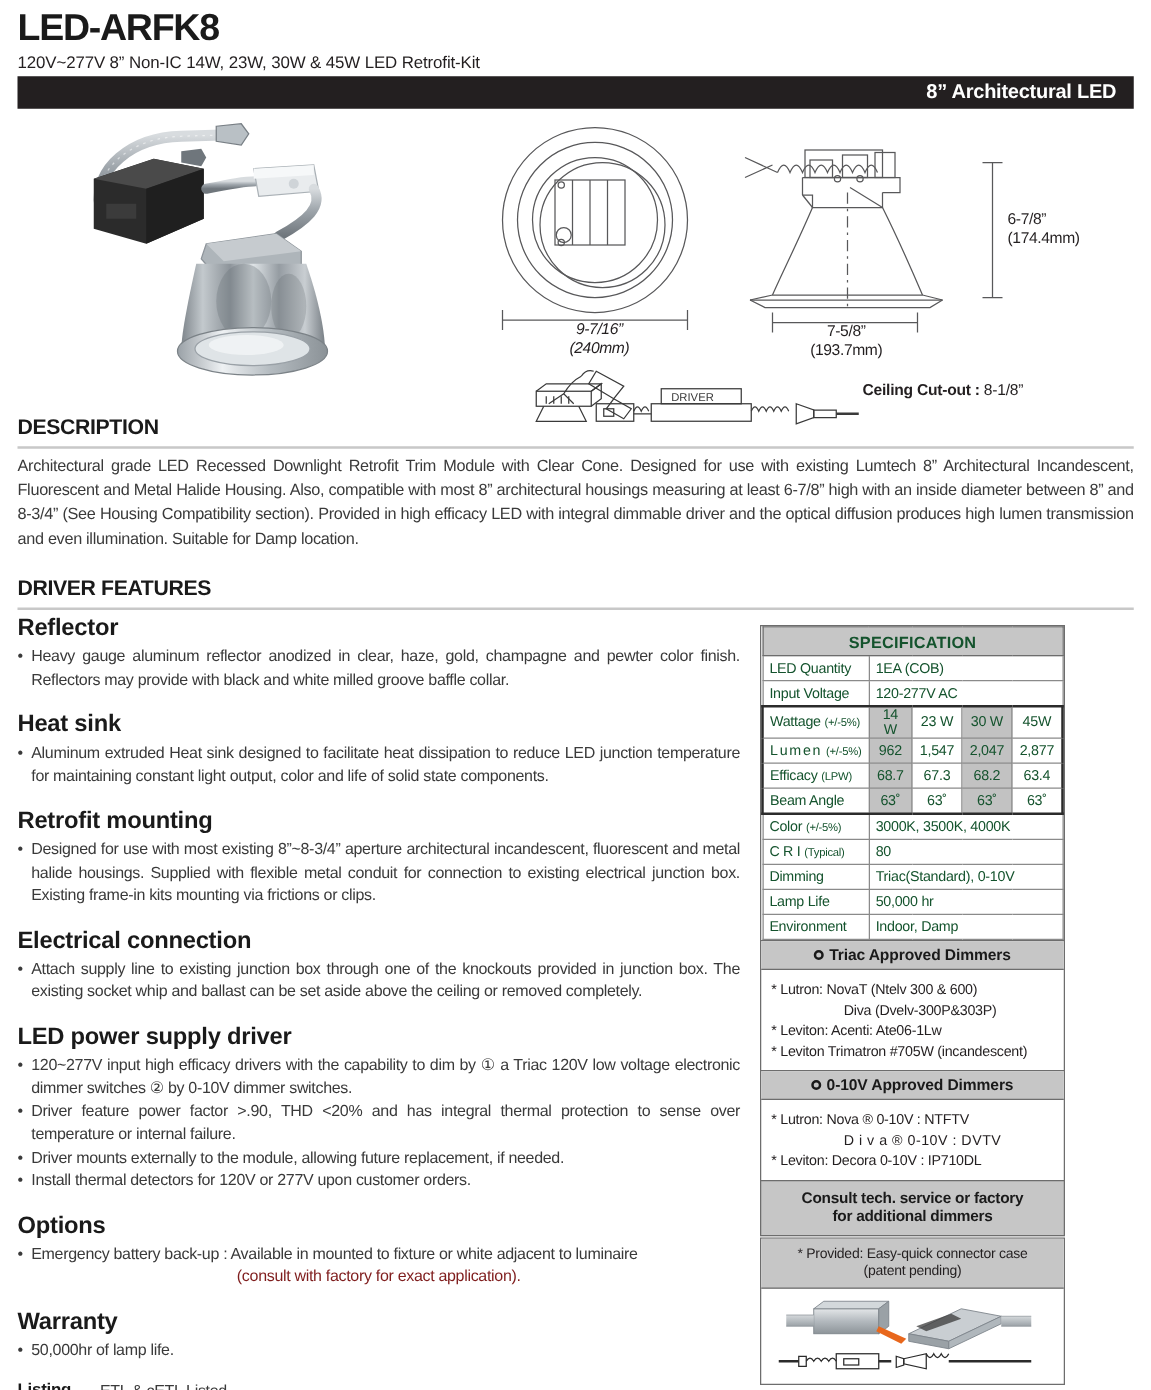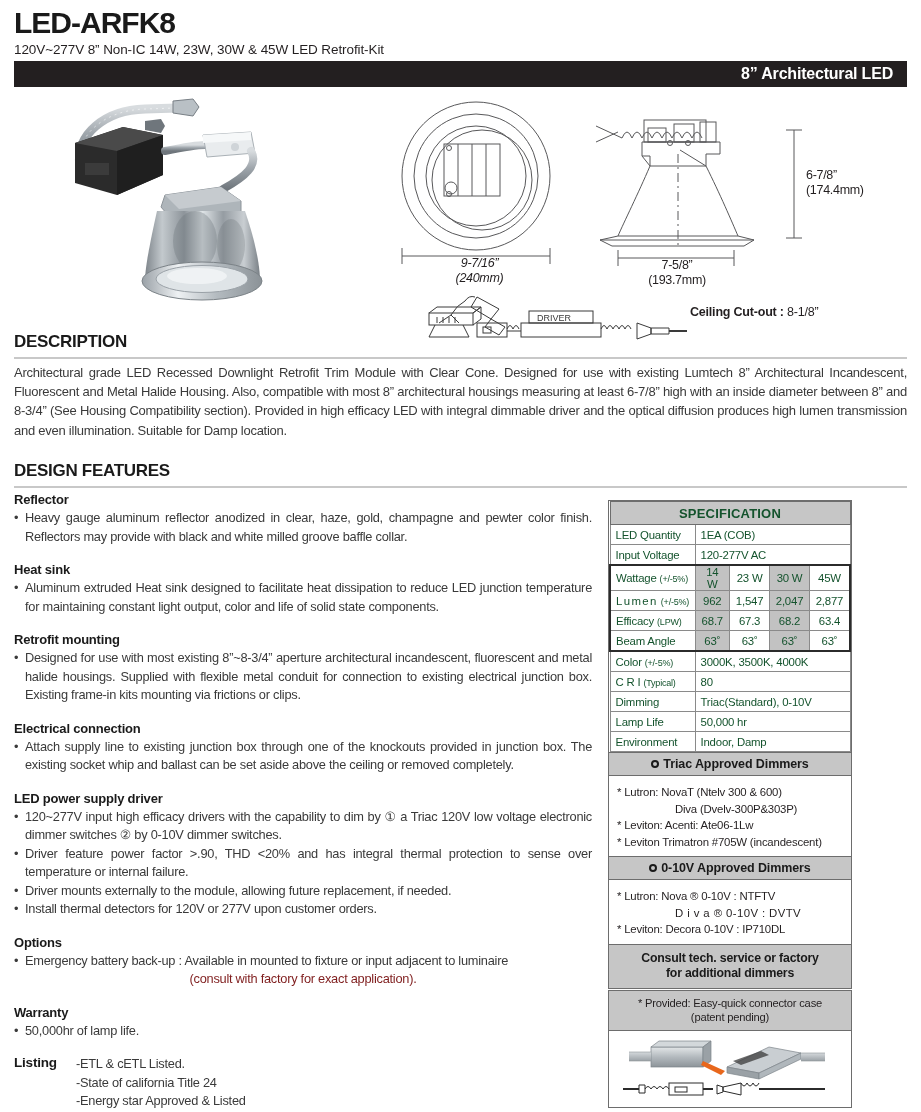--- a/index.html
+++ b/index.html
@@ -33,21 +33,21 @@
   
   .sechead{position:absolute;font-size:17px;font-weight:bold;letter-spacing:-0.3px;color:#1a1a1a;}
   .secrule{position:absolute;height:2px;background:#c8c8c8;}
 
   
   .desc{position:absolute;left:14px;top:363px;width:893px;
     font-size:13px;line-height:19.2px;color:#3a3a3a;text-align:justify;letter-spacing:-0.25px;}
 
   
   .feat{position:absolute;left:14px;top:492px;width:578px;}
-  .f-h{font-size:13px;font-weight:bold;color:#1a1a1a;margin:0 0 2px 0;letter-spacing:-0.2px;}
+  .f-h{font-size:19px;font-weight:bold;color:#1a1a1a;margin:0 0 2px 0;letter-spacing:-0.2px;}
   .f-h.sp{margin-top:16px;}
   .f-li{display:flex;font-size:12.8px;line-height:18.5px;color:#3a3a3a;letter-spacing:-0.25px;}
   .f-li .bul{width:11px;flex:0 0 11px;}
   .f-li .bdy{flex:1;text-align:justify;}
   .f-li .bdy.nj{text-align:left;}
   .f-sub{font-size:12.8px;line-height:18.5px;color:#7f1d1d;text-align:center;letter-spacing:-0.25px;}
 
   .listing{display:flex;margin-top:15px;}
   .listing .lbl{font-size:13.5px;font-weight:bold;color:#1a1a1a;flex:0 0 62px;letter-spacing:-0.2px;}
   .listing .items div{font-size:12.8px;line-height:18.5px;color:#3a3a3a;letter-spacing:-0.25px;}
@@ -296,21 +296,21 @@
 
     <div class="cutout">
       <span>Ceiling Cut-out : </span><span class="val">8-1/8”</span>
     </div>
   </div>
 
   <div class="sechead" style="left:14px;top:332px;">DESCRIPTION</div>
   <div class="secrule" style="left:14px;top:357px;width:893px;"></div>
   <div class="desc">Architectural grade LED Recessed Downlight Retrofit Trim Module with Clear Cone. Designed for use with existing Lumtech 8” Architectural Incandescent, Fluorescent and Metal Halide Housing. Also, compatible with most 8” architectural housings measuring at least 6-7/8” high with an inside diameter between 8” and 8-3/4” (See Housing Compatibility section). Provided in high efficacy LED with integral dimmable driver and the optical diffusion produces high lumen transmission and even illumination. Suitable for Damp location.</div>
 
-  <div class="sechead" style="left:14px;top:461px;">DESIGN FEATURES</div>
+  <div class="sechead" style="left:14px;top:461px;">DRIVER FEATURES</div>
   <div class="secrule" style="left:14px;top:486px;width:893px;"></div>
 
   <div class="feat">
 
     <div>
       <div class="f-h">Reflector</div>
       <div class="f-li">
         <span class="bul">•</span>
         <span class="bdy">Heavy gauge aluminum reflector anodized in clear, haze, gold, champagne and pewter color finish. Reflectors may provide with black and white milled groove baffle collar.</span>
       </div>
@@ -357,21 +357,21 @@
       <div class="f-li">
         <span class="bul">•</span>
         <span class="bdy nj">Install thermal detectors for 120V or 277V upon customer orders.</span>
       </div>
     </div>
 
     <div>
       <div class="f-h sp">Options</div>
       <div class="f-li">
         <span class="bul">•</span>
-        <span class="bdy nj">Emergency battery back-up : Available in mounted to fixture or input adjacent to luminaire</span>
+        <span class="bdy nj">Emergency battery back-up : Available in mounted to fixture or white adjacent to luminaire</span>
       </div>
       <div class="f-sub">(consult with factory for exact application).</div>
     </div>
 
     <div>
       <div class="f-h sp">Warranty</div>
       <div class="f-li">
         <span class="bul">•</span>
         <span class="bdy nj">50,000hr of lamp life.</span>
       </div>

